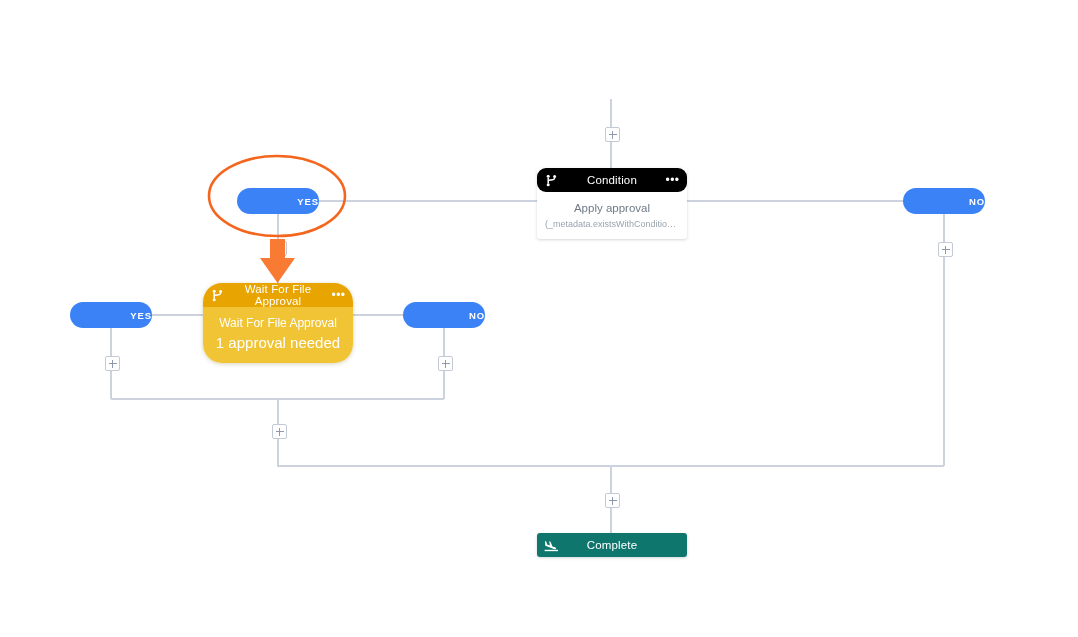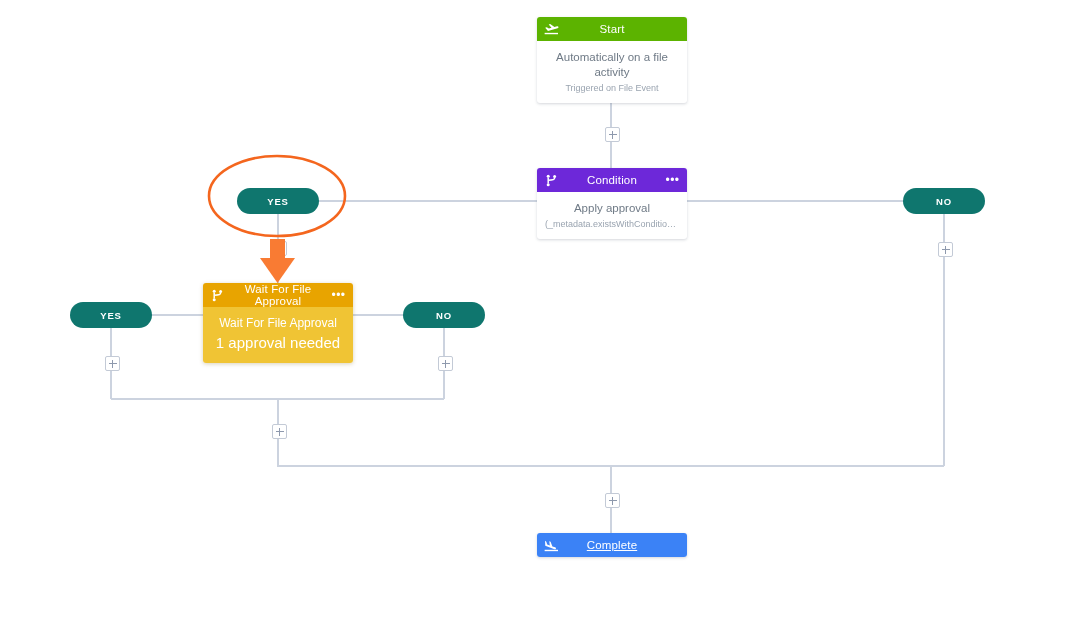--- a/index.html
+++ b/index.html
@@ -92,44 +92,44 @@
     color: #9aa4b0;
     margin-top: 3px;
     white-space: nowrap;
     overflow: hidden;
     text-overflow: ellipsis;
   }
 
   
   .node-start .node-header { background: #5cb300; }
   
-  .node-condition .node-header { background: #6d28d9; }
+  .node-condition .node-header { background: #000000; border-radius: 9px; }
   
   .node-approval .node-header { background: #e8a400; }
   .node-approval .node-body { background: #f0c434; padding-bottom: 12px; }
   .node-approval .node-body .body-main { color: #ffffff; font-size: 12px; }
   .node-approval .node-body .body-sub { color: #ffffff; font-size: 15px; }
   .node-approval { box-shadow: 0 1px 4px rgba(120,90,0,.28); }
   
-  .node-complete .node-header { background: #3b82f6; text-decoration: underline; }
+  .node-complete .node-header { background: #0f766e; }
 
   
   .pill {
     position: absolute;
     width: 82px;
     height: 26px;
     border-radius: 13px;
-    background: #0f766e;
+    background: #3b82f6;
     color: #ffffff;
     font-size: 9.5px;
     font-weight: bold;
     letter-spacing: .9px;
     display: flex;
     align-items: center;
-    justify-content: center;
+    justify-content: flex-end;
     z-index: 6;
   }
 
   
   .plus {
     position: absolute;
     width: 13px;
     height: 13px;
     border: 1px solid #c3cad6;
     border-radius: 2px;
@@ -187,36 +187,20 @@
       <line x1="111" y1="399" x2="444" y2="399"></line>
 
       <line x1="278" y1="399" x2="278" y2="466"></line>
 
       <line x1="611" y1="466" x2="611" y2="533"></line>
 
       <line x1="277" y1="466" x2="611" y2="466"></line>
     </g>
   </svg>
 
-  <div class="node node-start" style="left:537px; top:17px;">
-    <div class="node-header">
-      <span class="hdr-icon">
-        <svg width="15" height="13" viewBox="0 0 16 14" fill="#ffffff">
-          <path d="M1.2 5.0 L2.9 4.6 L5.2 6.0 L8.0 5.2 L5.0 1.6 L6.6 1.2 L11.2 4.4 L14.0 3.6 C14.8 3.4 15.4 3.8 15.5 4.4 C15.6 5.0 15.2 5.5 14.5 5.7 L4.2 8.6 L1.2 5.0 Z"></path>
-          <rect x="0.6" y="10.6" width="14.4" height="1.5"></rect>
-        </svg>
-      </span>
-      <span class="hdr-title">Start</span>
-      <span class="hdr-spacer"></span>
-    </div>
-    <div class="node-body">
-      <div class="body-main">Automatically on a file activity</div>
-      <div class="body-sub">Triggered on File Event</div>
-    </div>
-  </div>
 
   <div class="node node-condition" style="left:537px; top:168px;">
     <div class="node-header">
       <span class="hdr-icon">
         <svg width="11" height="13" viewBox="0 0 11 13" fill="none" stroke="#ffffff" stroke-width="1.5">
           <circle cx="2.2" cy="2.2" r="1.5" fill="#ffffff" stroke="none"></circle>
           <circle cx="8.6" cy="2.6" r="1.5" fill="#ffffff" stroke="none"></circle>
           <circle cx="2.2" cy="10.8" r="1.5" fill="#ffffff" stroke="none"></circle>
           <path d="M2.2 3.8 L2.2 9.4"></path>
           <path d="M2.4 6.3 C5.4 6.3 8.6 5.8 8.6 4.1"></path>
@@ -224,21 +208,21 @@
       </span>
       <span class="hdr-title">Condition</span>
       <span class="hdr-menu">•••</span>
     </div>
     <div class="node-body">
       <div class="body-main">Apply approval</div>
       <div class="body-sub">(_metadata.existsWithCondition("In...</div>
     </div>
   </div>
 
-  <div class="node node-approval" style="left:203px; top:283px;">
+  <div class="node node-approval" style="left:203px; top:283px;border-radius:19px;">
     <div class="node-header">
       <span class="hdr-icon">
         <svg width="11" height="13" viewBox="0 0 11 13" fill="none" stroke="#ffffff" stroke-width="1.5">
           <circle cx="2.2" cy="2.2" r="1.5" fill="#ffffff" stroke="none"></circle>
           <circle cx="8.6" cy="2.6" r="1.5" fill="#ffffff" stroke="none"></circle>
           <circle cx="2.2" cy="10.8" r="1.5" fill="#ffffff" stroke="none"></circle>
           <path d="M2.2 3.8 L2.2 9.4"></path>
           <path d="M2.4 6.3 C5.4 6.3 8.6 5.8 8.6 4.1"></path>
         </svg>
       </span>

